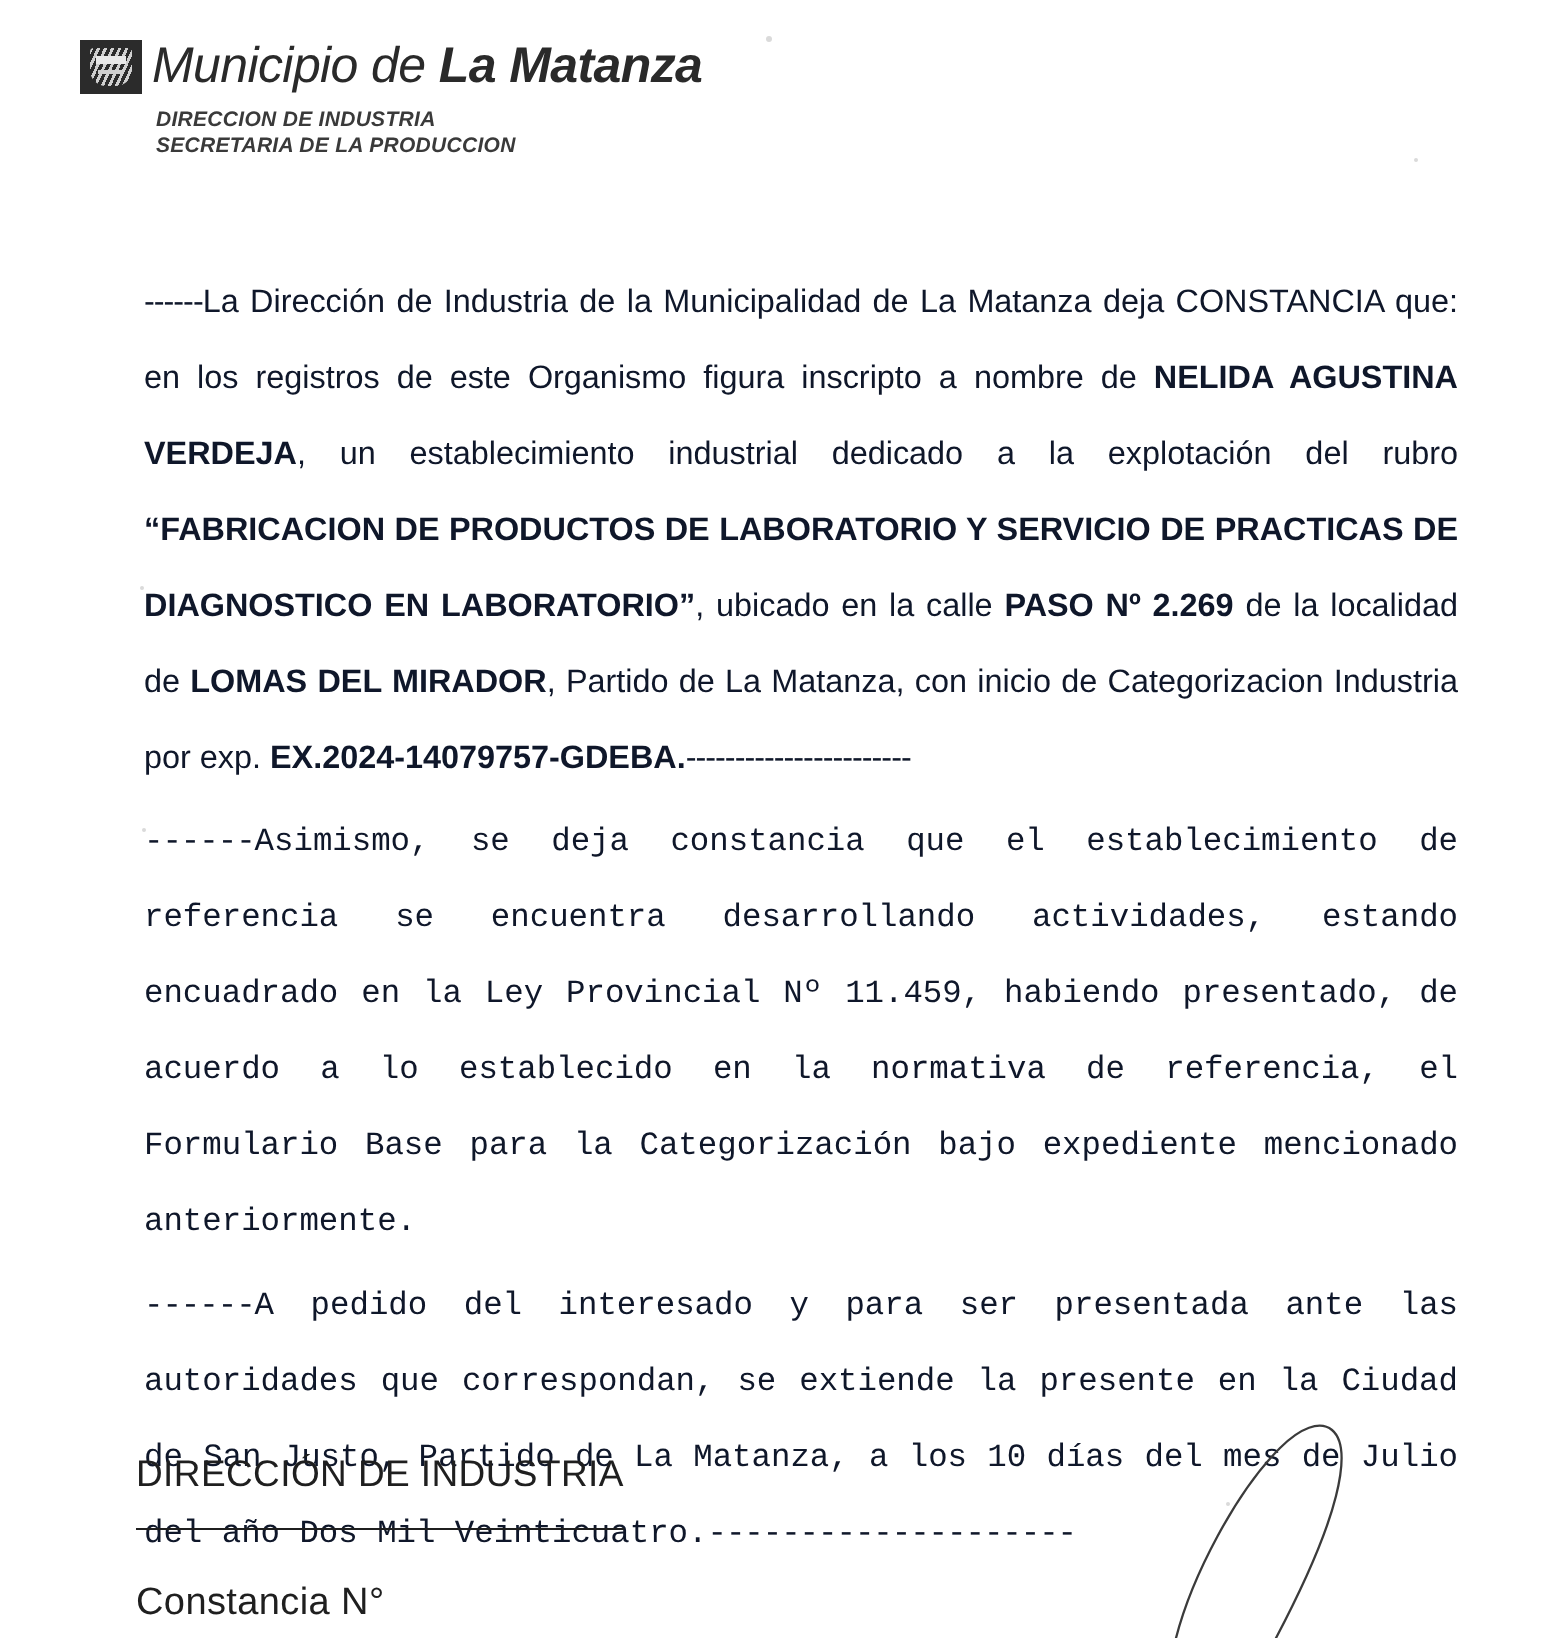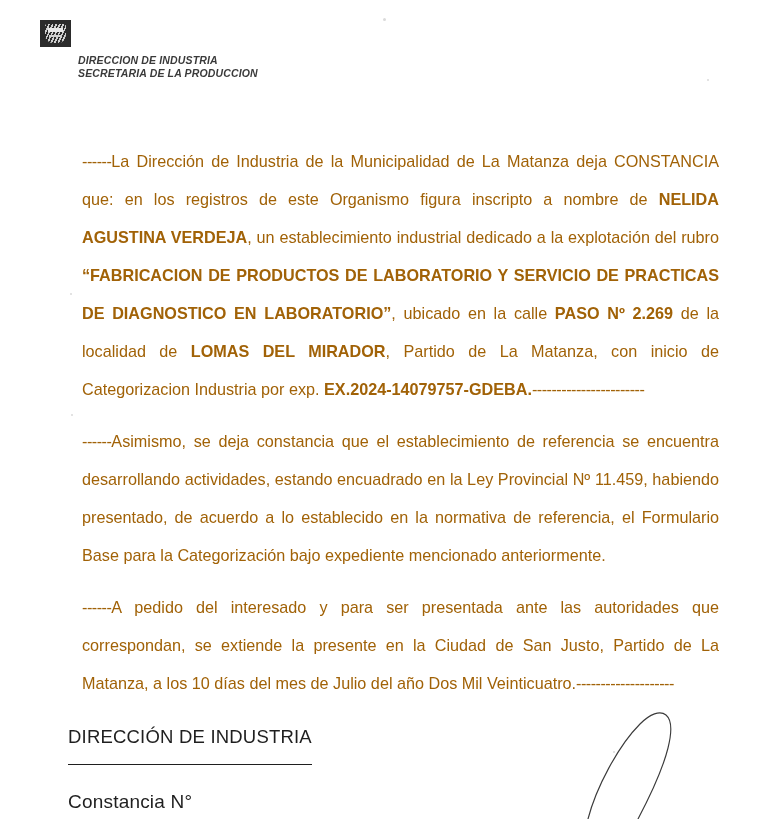--- a/index.html
+++ b/index.html
@@ -84,24 +84,24 @@
     position: absolute;
     left: 68px;
     top: 128px;
     width: 665px;
   }
   .para {
     font-size: 16.2px;
     line-height: 38px;
     text-align: justify;
     text-justify: inter-word;
-    color: #a16207;
-    margin: 14px;
+    color: #0f172a;
+    margin: 4px;
   }
-  .para.p2, .para.p3 { margin-top: 0; }
+  .para.p2, .para.p3 { margin-top: 0; font-family: Liberation Mono, monospace; }
   .para b { font-weight: bold; }
   .dashes { letter-spacing: -0.5px; }
 
   
   .footer-block {
     position: absolute;
     left: 68px;
     top: 726px;
     width: 400px;
   }
@@ -150,20 +150,23 @@
     background: #dadada;
     border-radius: 50%;
   }
 </style>
 </head>
 <body>
 
 <div class="letterhead">
   <div class="lh-title-row">
     <div class="crest"></div>
+    <div class="lh-name">
+      <span>Municipio de </span><b>La Matanza</b>
+    </div>
   </div>
   <div class="lh-sub">
     <div>DIRECCION DE INDUSTRIA</div>
     <div>SECRETARIA DE LA PRODUCCION</div>
   </div>
 </div>
 
 <div class="doc-body">
 
   <p class="para p1"><span class="dashes">------</span><span>La Dirección de Industria de la Municipalidad de La Matanza deja CONSTANCIA que: en los registros de este Organismo figura inscripto a nombre de </span><b>NELIDA AGUSTINA VERDEJA</b><span>, un establecimiento industrial dedicado a la explotación del rubro </span><b>“FABRICACION DE PRODUCTOS DE LABORATORIO Y SERVICIO DE PRACTICAS DE DIAGNOSTICO EN LABORATORIO”</b><span>, ubicado en la calle </span><b>PASO Nº 2.269</b><span> de la localidad de </span><b>LOMAS DEL MIRADOR</b><span>, Partido de La Matanza, con inicio de Categorizacion Industria por exp. </span><b>EX.2024-14079757-GDEBA.</b><span class="dashes">-----------------------</span></p>

